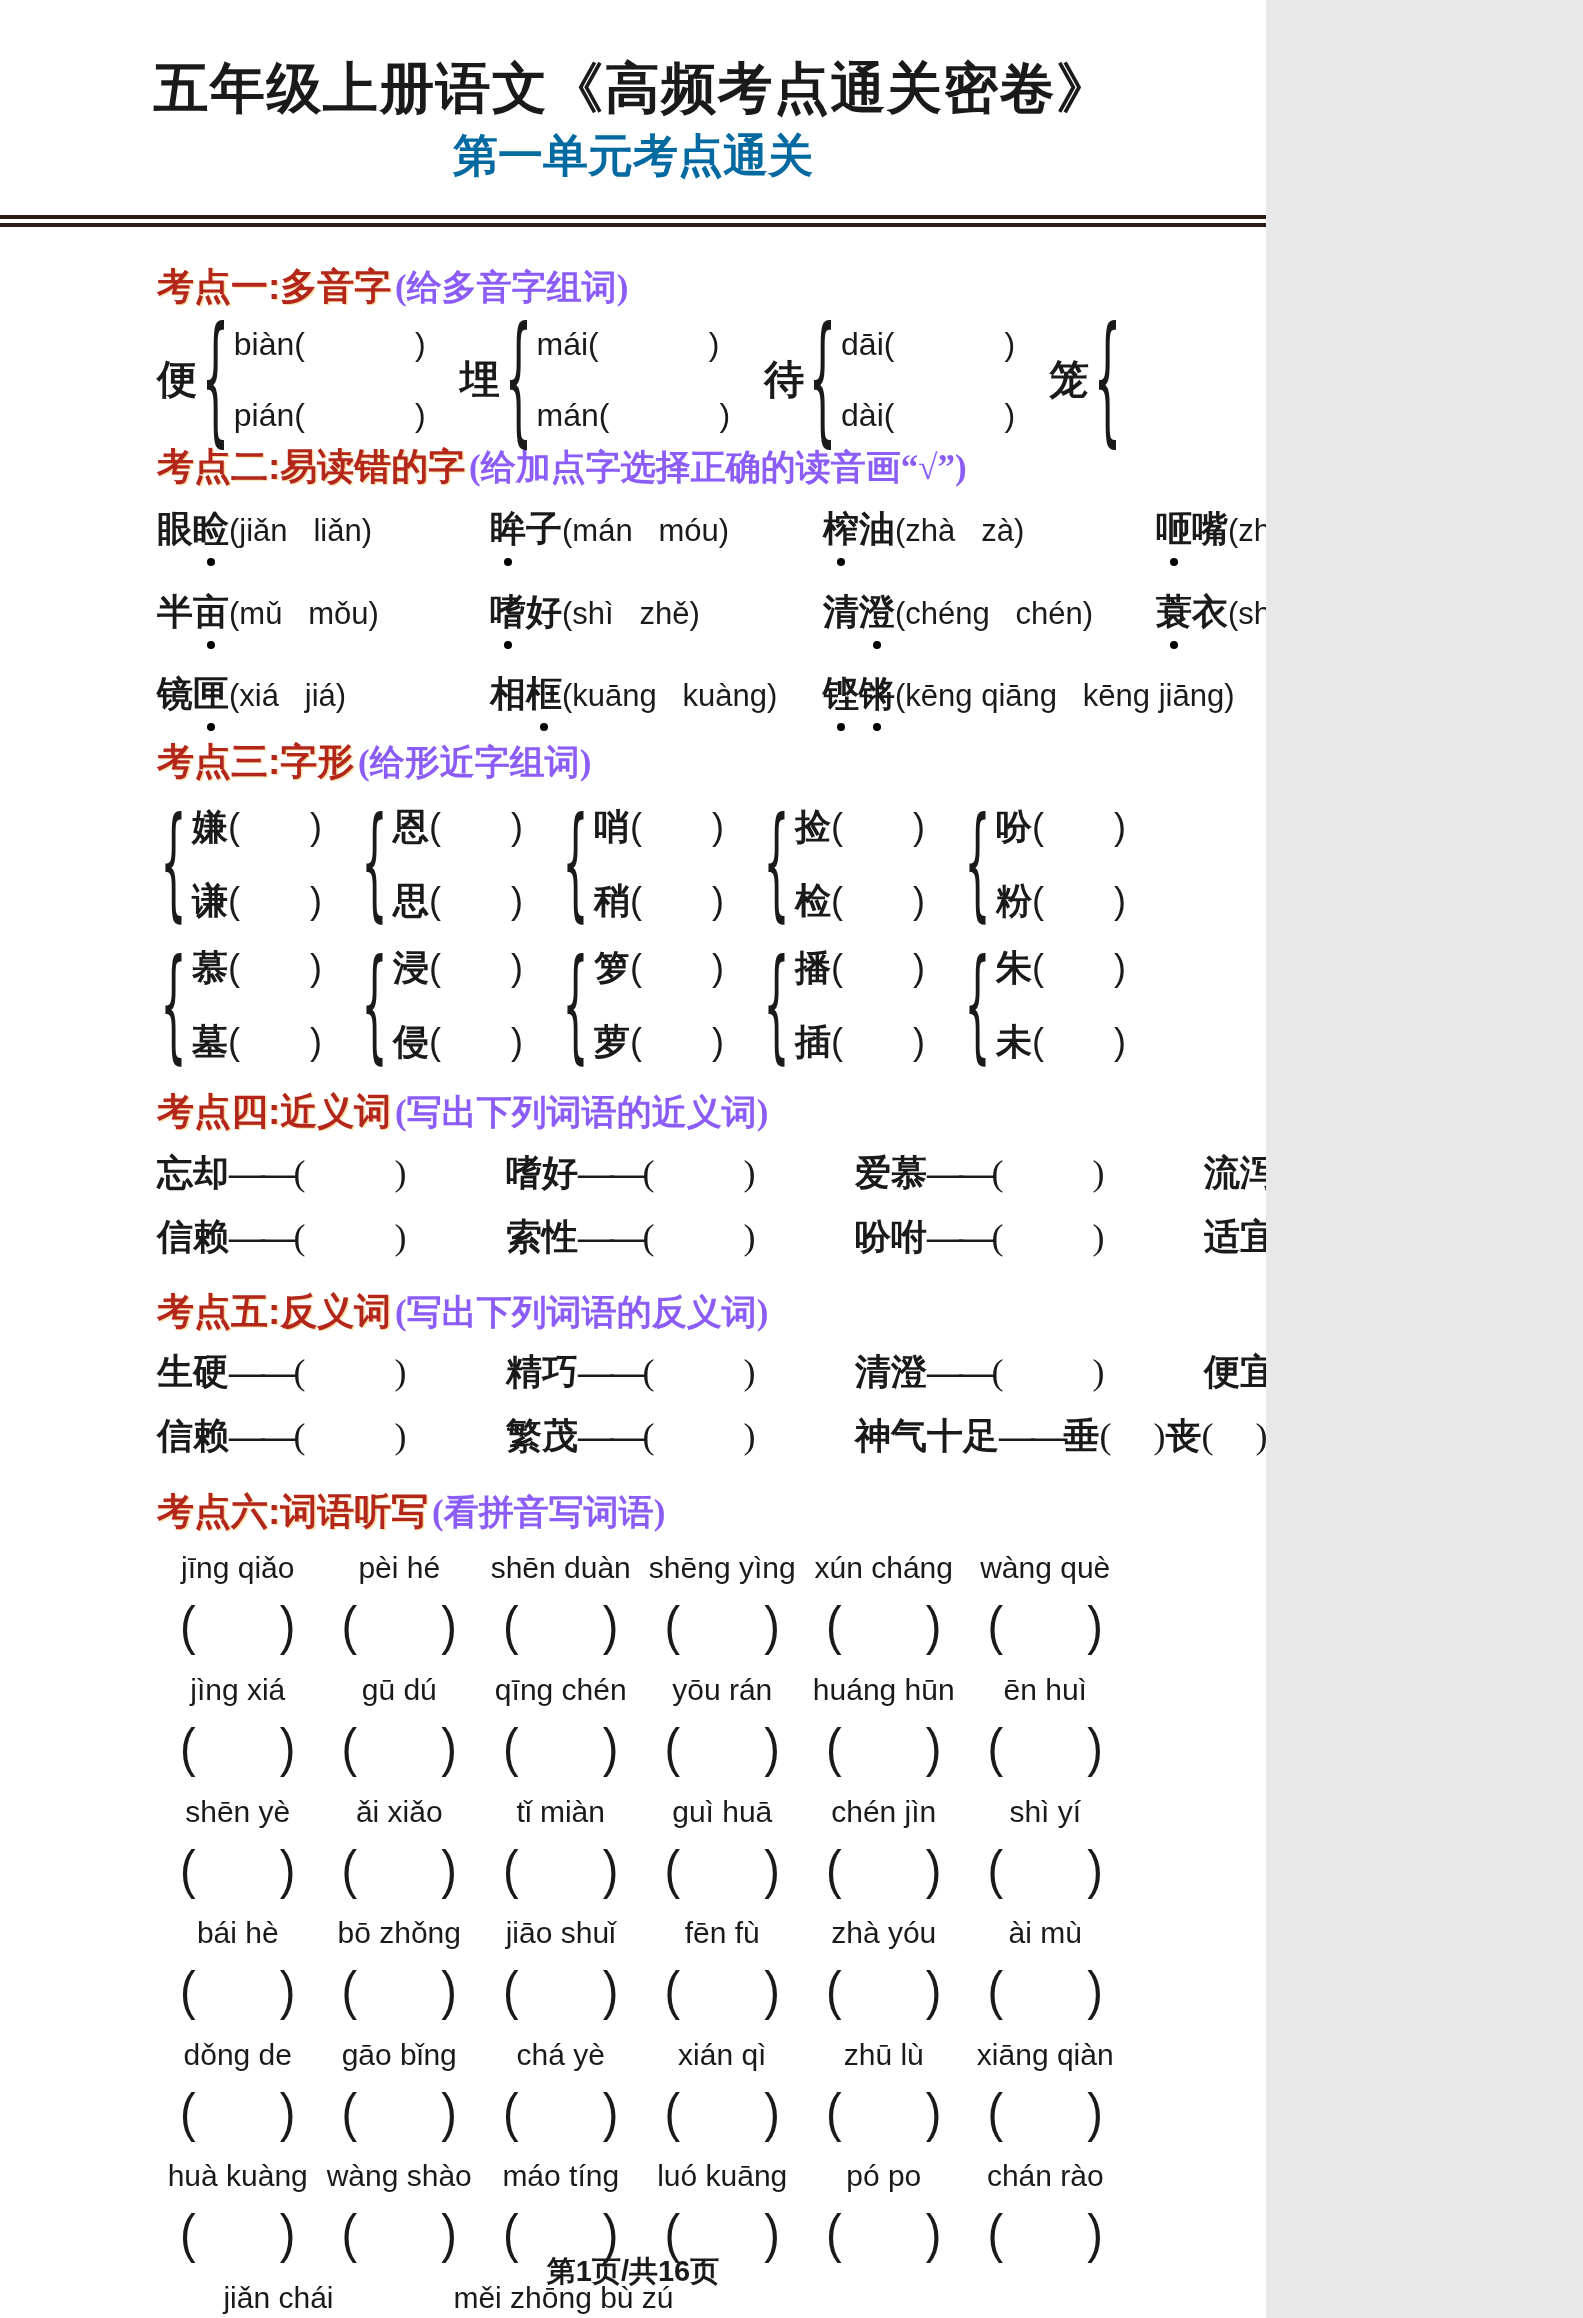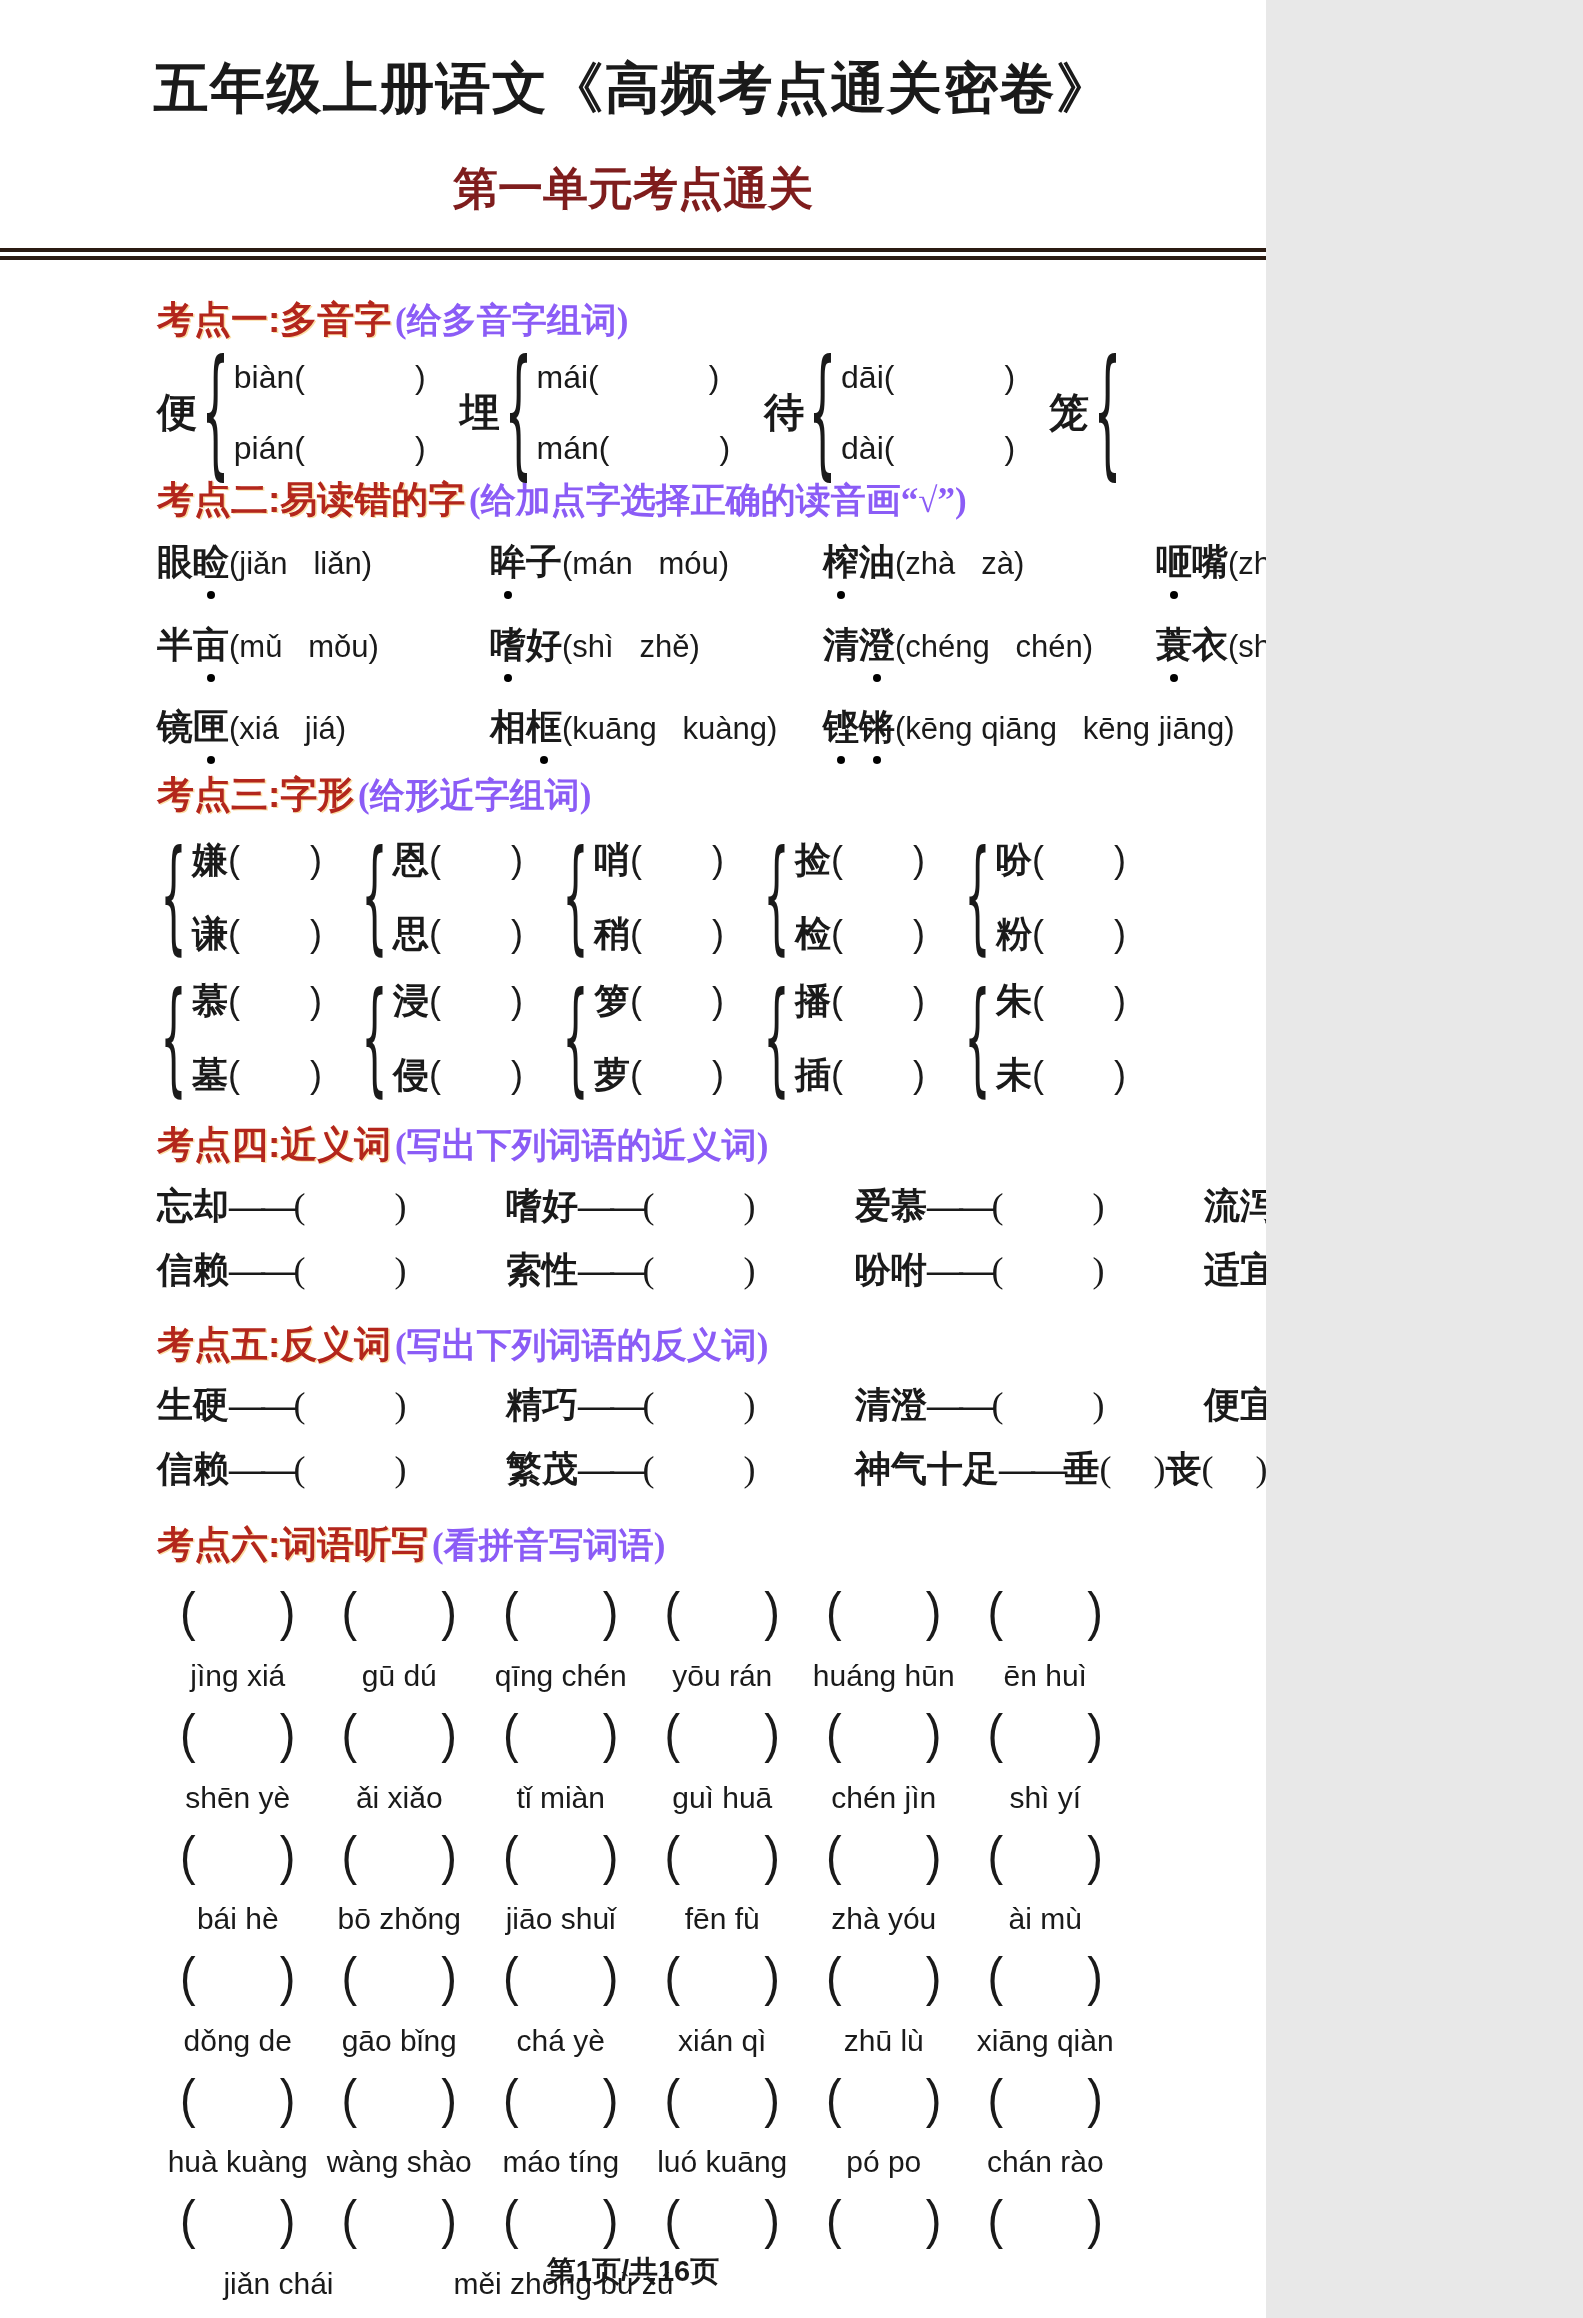--- a/index.html
+++ b/index.html
@@ -2,21 +2,21 @@
 <html style="font-size:7.5px"><head>
 <meta charset="utf-8">
 <style>
   html,body{margin:0;padding:0;background:#e8e8e8;}
   .page{
     position:relative; width:1266px; height:2319px; background:#ffffff;
     font-family:"Liberation Sans",sans-serif; color:#1a1a1a; overflow:hidden;
   }
   
   .title{padding-top:52px;text-align:center;font-size:55px;font-weight:bold;letter-spacing:1.4px;}
-  .subtitle{margin-top:33px;text-align:center;font-size:45px;font-weight:bold;color:#7f1d1d;}
+  .subtitle{text-align:center;font-size:45px;font-weight:bold;color:#0369a1;}
   .rule{margin-top:29px;}
   .rule .l{height:4.2px;background:#2b1b12;}
   .rule .g{height:3.7px;background:#ffffff;}
   
   .content{padding:0 140px 0 157px;}
   .sec-heading{font-size:37px;font-weight:bold;line-height:1.05;}
   .h-red{color:#b3261c;text-shadow:1.4px 1.4px 0 rgba(247,181,56,.45);}
   .h-blue{color:#8b5cf6;font-family:"Liberation Serif",serif;font-weight:700;font-size:35px;margin-left:3.7px;}
   .zh{font-size:36px;font-weight:700;line-height:1.25;}
   .py{font-size:31px;font-weight:400;white-space:pre;}
@@ -236,20 +236,28 @@
         </div>
         <div class="syn-row">
           <span class="syn-cell"><span class="zh">信赖</span><span class="zh dash">——</span><span class="zh paren">(</span><span class="gap g180"></span><span class="zh paren">)</span></span>
           <span class="syn-cell"><span class="zh">繁茂</span><span class="zh dash">——</span><span class="zh paren">(</span><span class="gap g180"></span><span class="zh paren">)</span></span>
           <span class="syn-cell"><span class="zh">神气十足</span><span class="zh dash">——</span><span class="zh">垂</span><span class="zh paren">(</span><span class="gap g90"></span><span class="zh paren">)</span><span class="zh">丧</span><span class="zh paren">(</span><span class="gap g90"></span><span class="zh paren">)</span></span>
         </div>
       </div>
       <div class="section section-s6">
         <div class="sec-heading"><span class="h-red">考点六:词语听写</span><span class="h-blue">(看拼音写词语)</span></div>
         <div class="dict-group">
+          <div class="py-row">
+            <span class="dict-cell">jīng qiǎo</span>
+            <span class="dict-cell">pèi hé</span>
+            <span class="dict-cell">shēn duàn</span>
+            <span class="dict-cell">shēng yìng</span>
+            <span class="dict-cell">xún cháng</span>
+            <span class="dict-cell">wàng què</span>
+          </div>
           <div class="br-row">
             <span class="br-cell"><span class="paren-big">(</span><span class="gbr"></span><span class="paren-big">)</span></span>
             <span class="br-cell"><span class="paren-big">(</span><span class="gbr"></span><span class="paren-big">)</span></span>
             <span class="br-cell"><span class="paren-big">(</span><span class="gbr"></span><span class="paren-big">)</span></span>
             <span class="br-cell"><span class="paren-big">(</span><span class="gbr"></span><span class="paren-big">)</span></span>
             <span class="br-cell"><span class="paren-big">(</span><span class="gbr"></span><span class="paren-big">)</span></span>
             <span class="br-cell"><span class="paren-big">(</span><span class="gbr"></span><span class="paren-big">)</span></span>
           </div>
         </div>
         <div class="dict-group">

